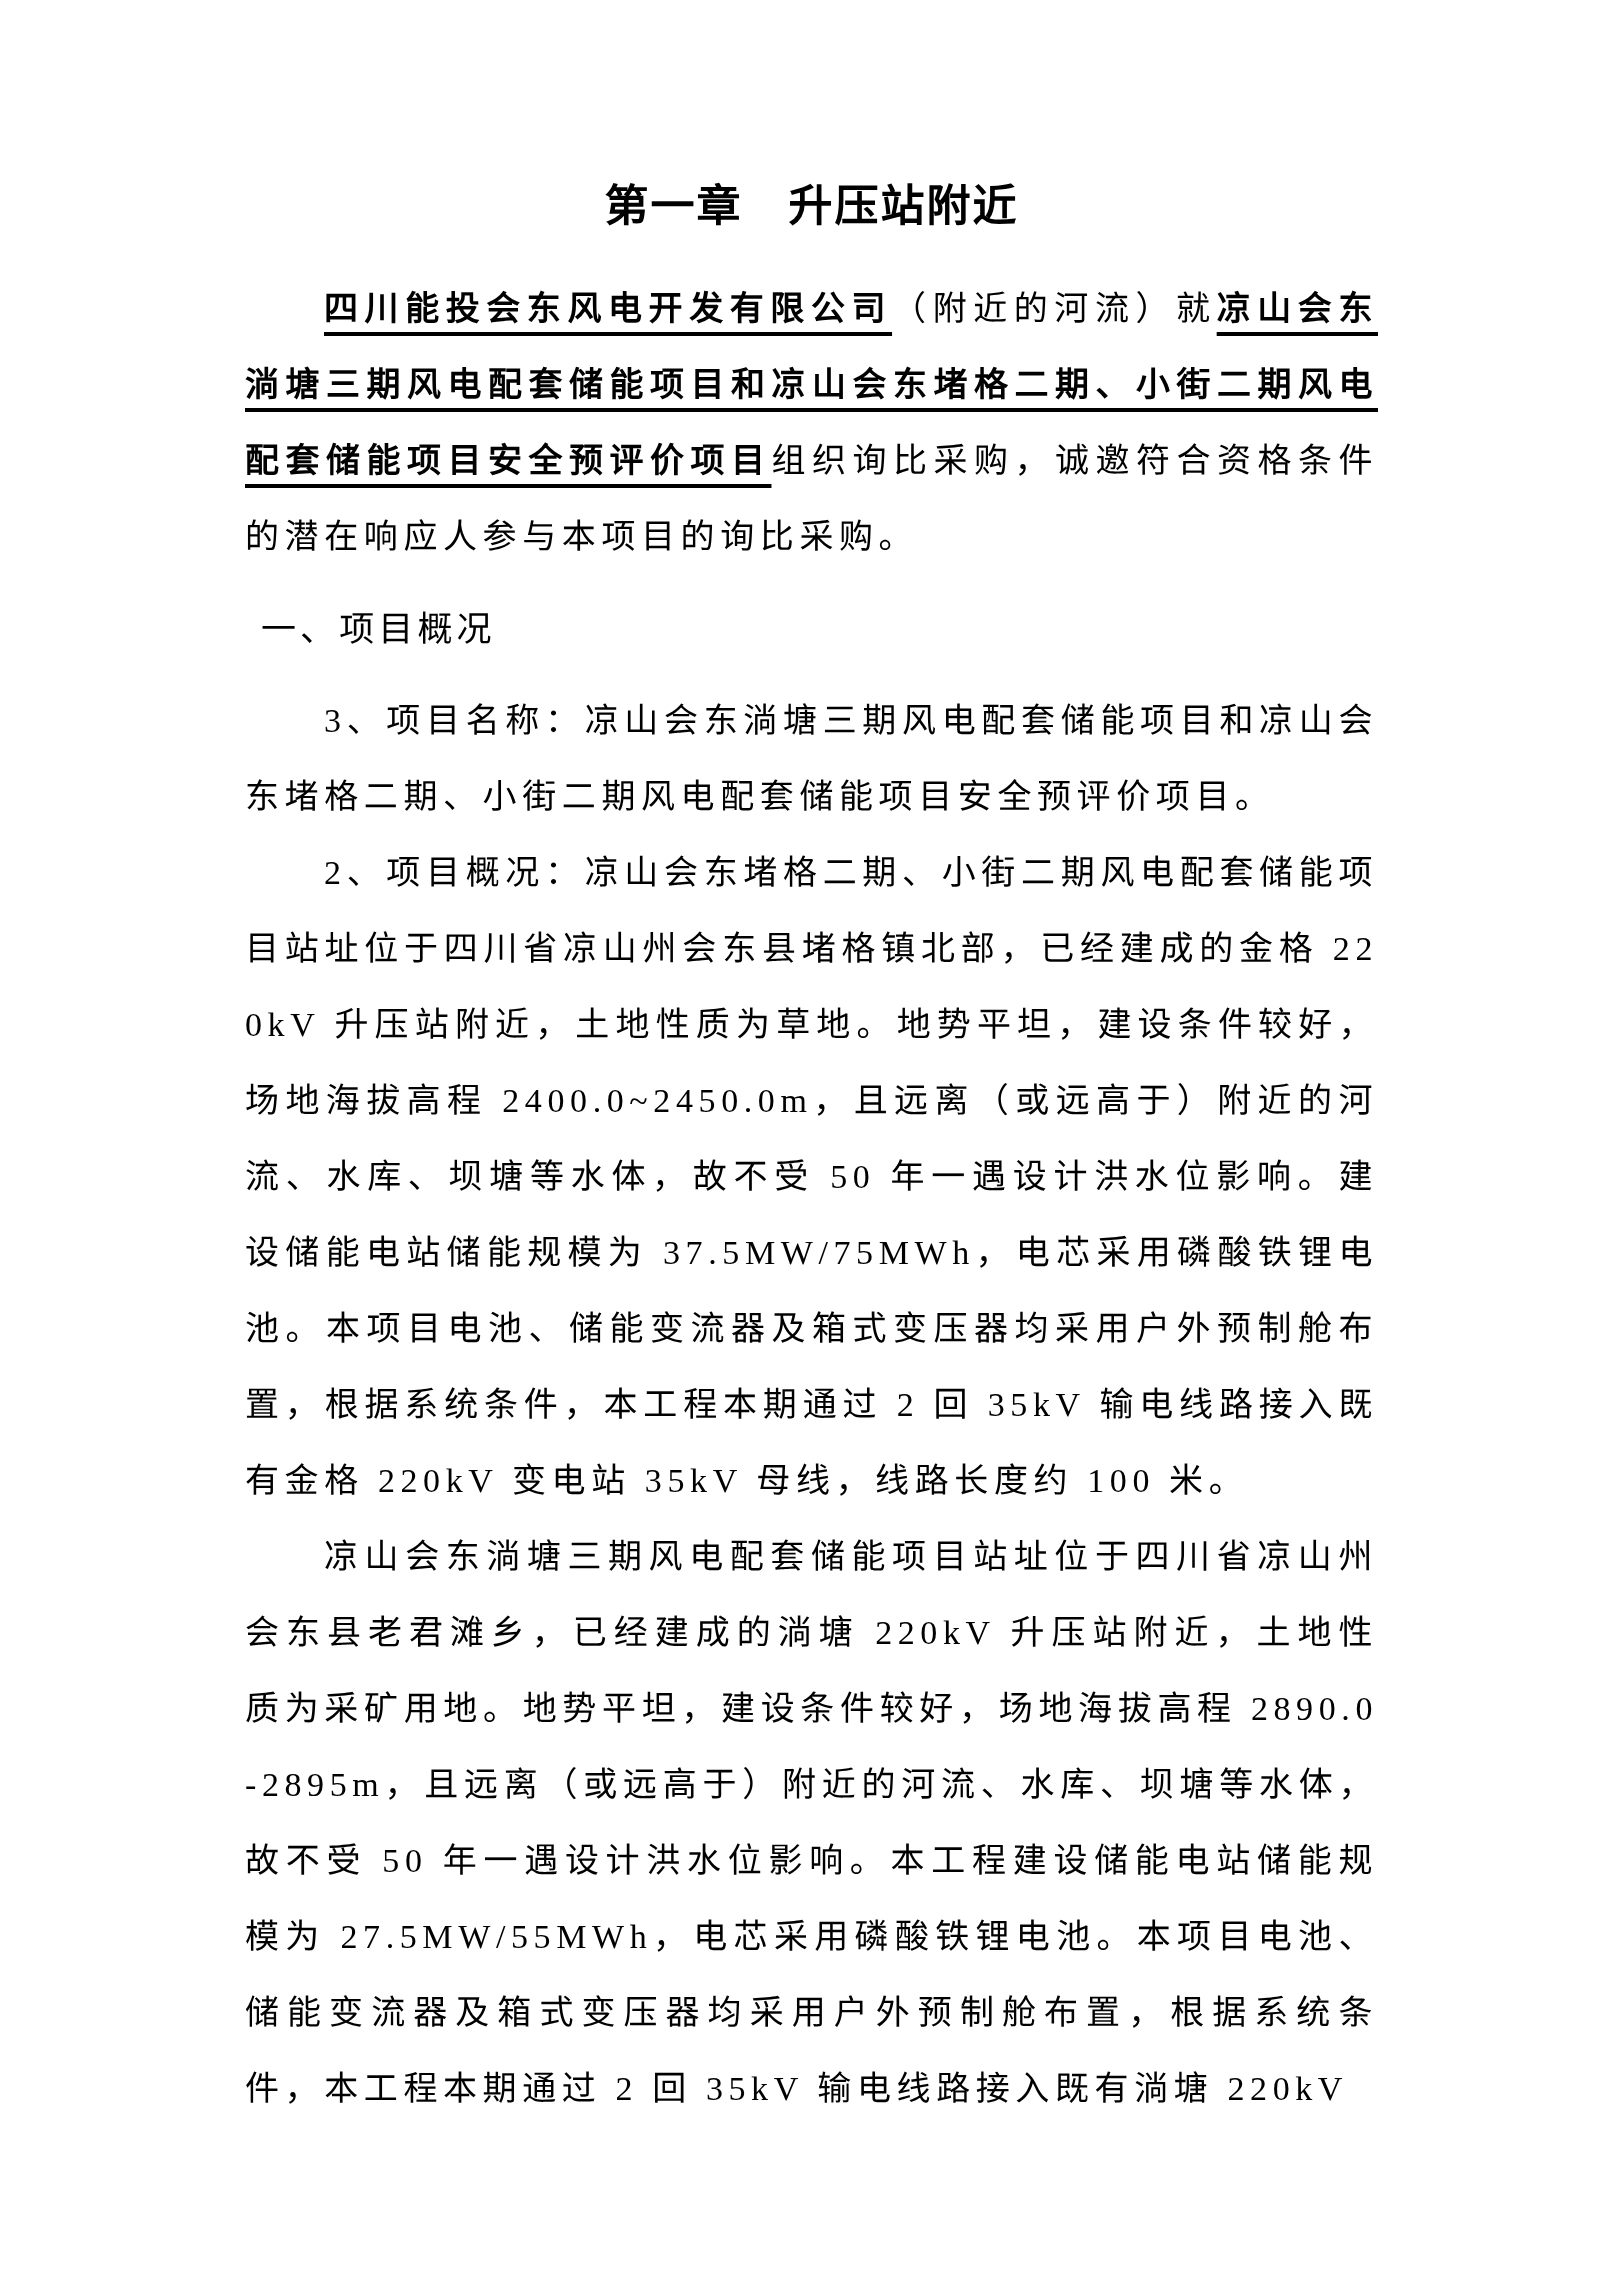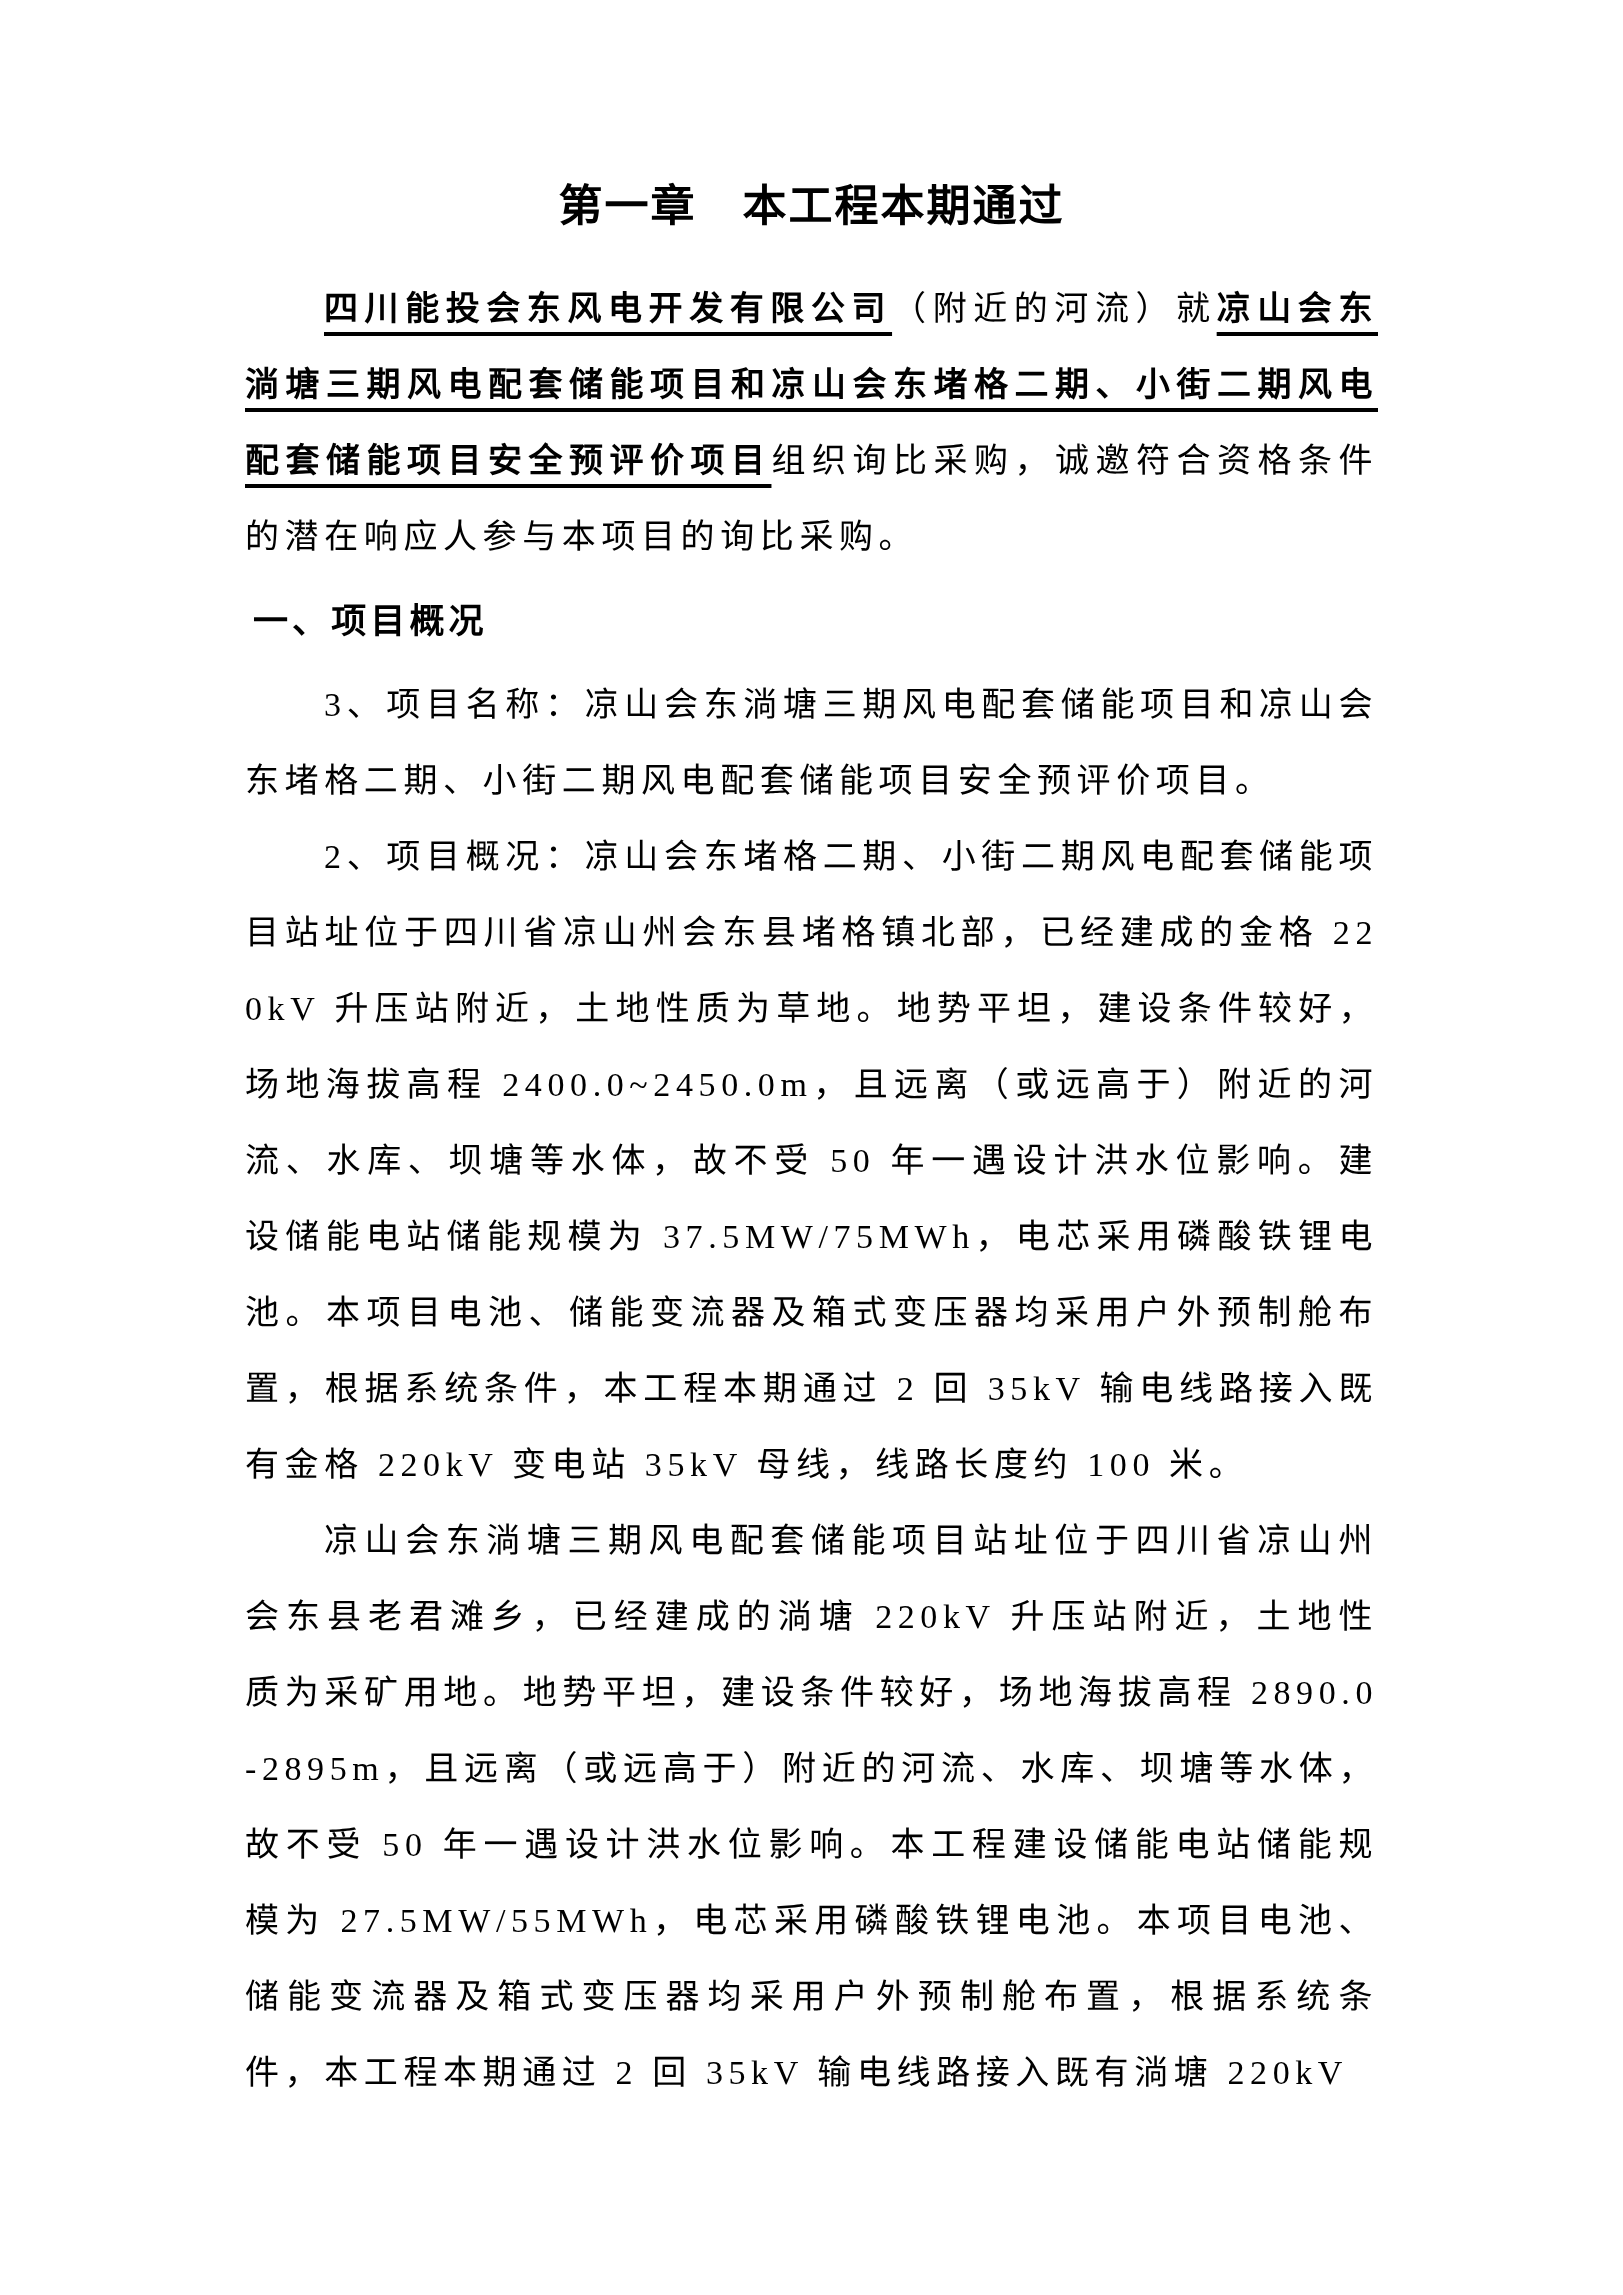--- a/index.html
+++ b/index.html
@@ -33,41 +33,41 @@
     line-height: 76px;
     letter-spacing: 5.6px;
     text-align: justify;
     text-align-last: left;
     word-break: break-all;
   }
   .indent {
     text-indent: 79px;
   }
   .section-heading {
-    margin: 8px;
+    margin: 16px;
     font-size: 35px;
     line-height: 76px;
-    font-weight: bold;
+    font-weight: normal;
     letter-spacing: 4.1px;
     font-family: "Liberation Sans", "DejaVu Sans", sans-serif;
   }
   .u {
     text-decoration: underline;
     text-decoration-thickness: 3.6px;
     text-underline-offset: 12.3px;
     text-decoration-skip-ink: none;
     font-weight: bold;
   }
 </style>
 </head>
 <body>
 
 <div class="page">
 
-  <h1 class="chapter-title">第一章　本工程本期通过</h1>
+  <h1 class="chapter-title">第一章　升压站附近</h1>
 
   <p class="para indent"><span class="u">四川能投会东风电开发有限公司</span><span>（附近的河流）就</span><span class="u">凉山会东淌塘三期风电配套储能项目和凉山会东堵格二期、小街二期风电配套储能项目安全预评价项目</span><span>组织询比采购，诚邀符合资格条件的潜在响应人参与本项目的询比采购。</span></p>
 
   <h2 class="section-heading">一、项目概况</h2>
 
   <p class="para indent">3、项目名称：凉山会东淌塘三期风电配套储能项目和凉山会东堵格二期、小街二期风电配套储能项目安全预评价项目。</p>
 
   <p class="para indent">2、项目概况：凉山会东堵格二期、小街二期风电配套储能项目站址位于四川省凉山州会东县堵格镇北部，已经建成的金格 220kV 升压站附近，土地性质为草地。地势平坦，建设条件较好，场地海拔高程 2400.0~2450.0m，且远离（或远高于）附近的河流、水库、坝塘等水体，故不受 50 年一遇设计洪水位影响。建设储能电站储能规模为 37.5MW/75MWh，电芯采用磷酸铁锂电池。本项目电池、储能变流器及箱式变压器均采用户外预制舱布置，根据系统条件，本工程本期通过 2 回 35kV 输电线路接入既有金格 220kV 变电站 35kV 母线，线路长度约 100 米。</p>
 
   <p class="para indent">凉山会东淌塘三期风电配套储能项目站址位于四川省凉山州会东县老君滩乡，已经建成的淌塘 220kV 升压站附近，土地性质为采矿用地。地势平坦，建设条件较好，场地海拔高程 2890.0-2895m，且远离（或远高于）附近的河流、水库、坝塘等水体，故不受 50 年一遇设计洪水位影响。本工程建设储能电站储能规模为 27.5MW/55MWh，电芯采用磷酸铁锂电池。本项目电池、储能变流器及箱式变压器均采用户外预制舱布置，根据系统条件，本工程本期通过 2 回 35kV 输电线路接入既有淌塘 220kV</p>

